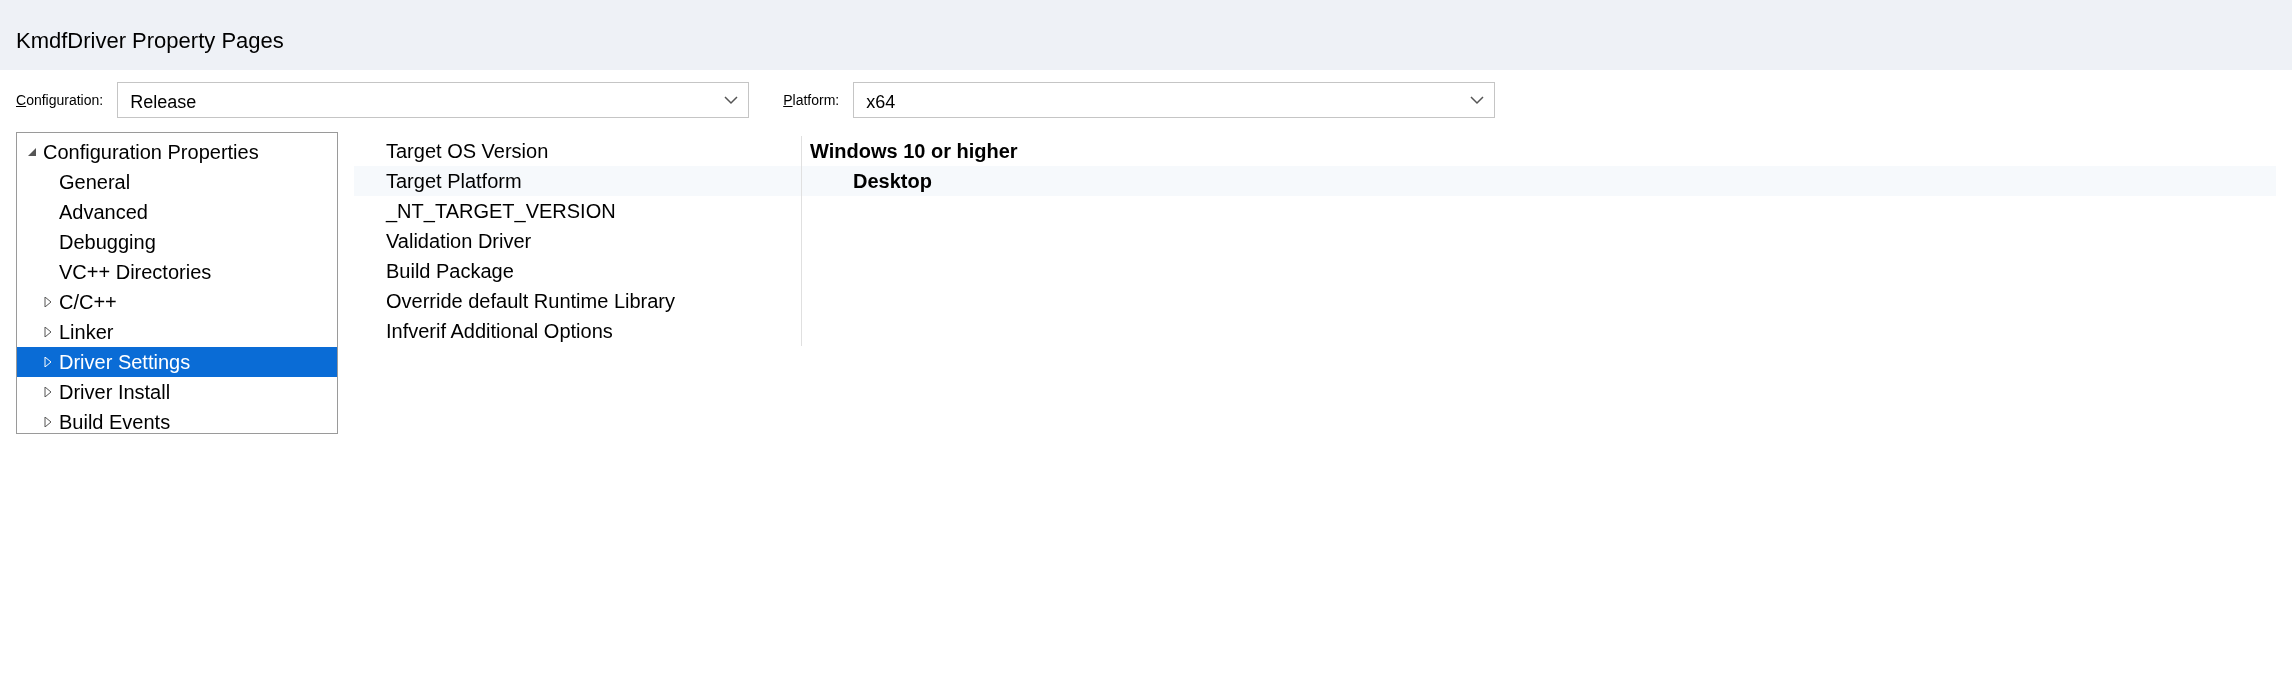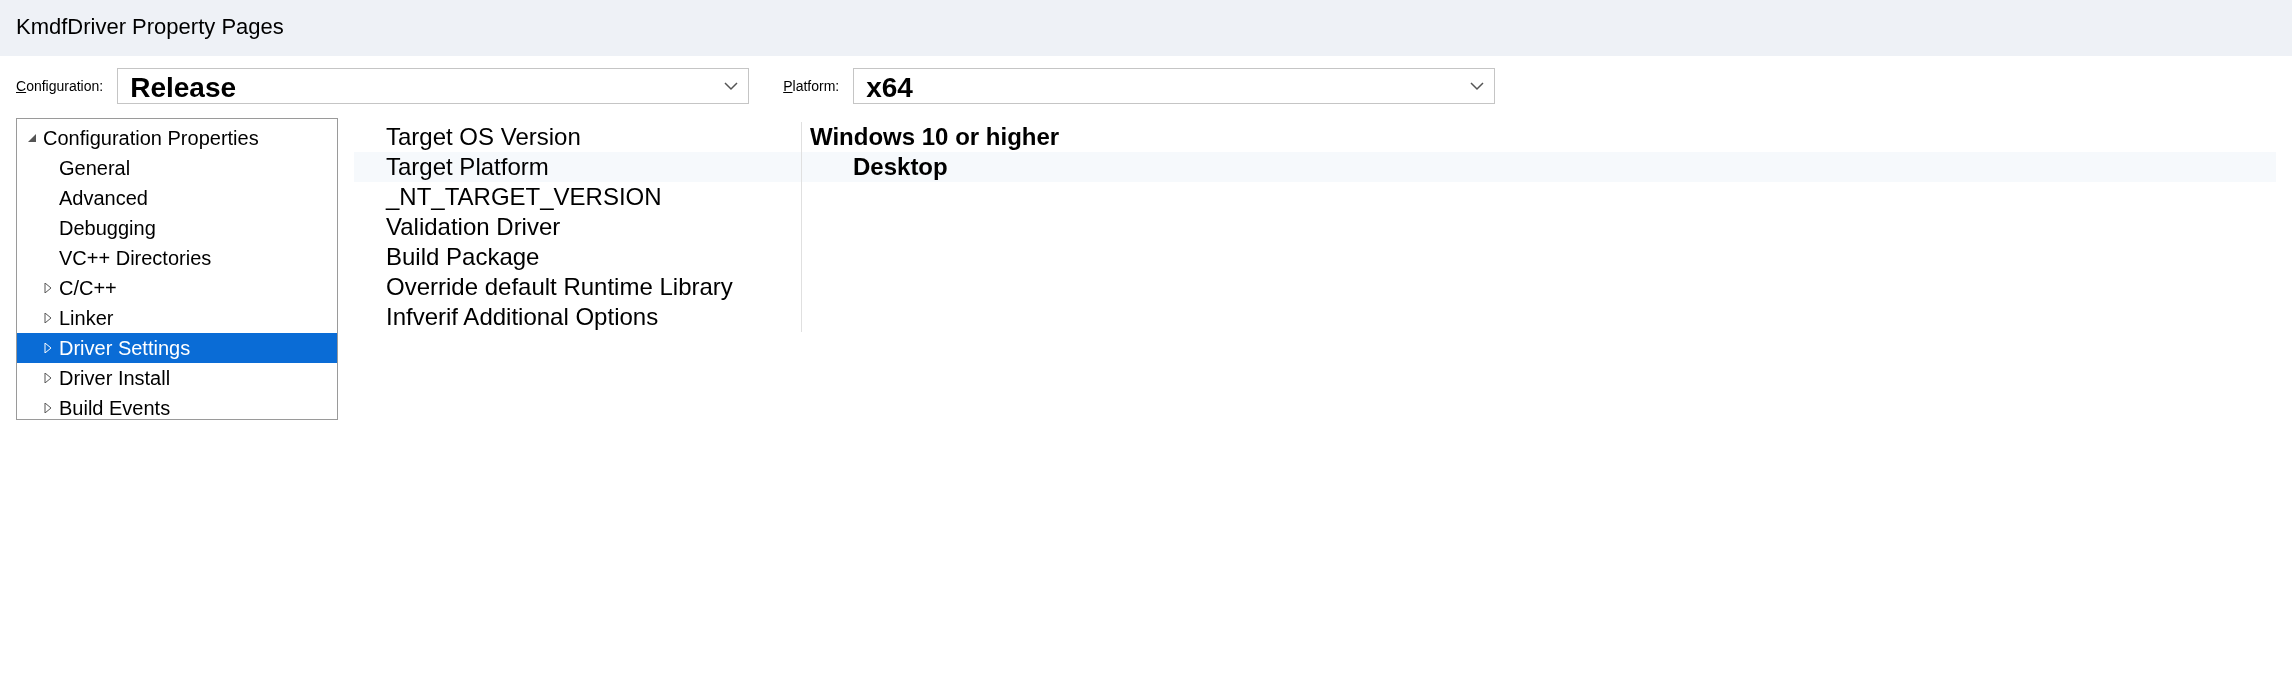--- a/index.html
+++ b/index.html
@@ -6,21 +6,21 @@
   html, body {
     margin: 0;
     padding: 0;
     font-family: "Segoe UI", Tahoma, sans-serif;
     font-size: 20px;
     color: #000;
     background: #fff;
   }
   .title-bar {
     background: #eef1f6;
-    padding: 14px 16px 16px 16px;
+    padding: 28px 16px 16px 16px;
     font-size: 22px;
     font-weight: 400;
     color: #000;
   }
   .config-row {
     display: flex;
     align-items: center;
     padding: 12px 16px 14px 16px;
     gap: 14px;
   }
@@ -33,23 +33,22 @@
     text-decoration: underline;
   }
   .dropdown {
     position: relative;
     border: 1px solid #c5c5c5;
     background: #fff;
     height: 36px;
     display: flex;
     align-items: center;
     padding: 4px 36px 0 12px;
-    font-size: 28px;
-    color: #000;
-    font-weight: bold;
+    font-size: 18px;
+    color: #000;
   }
   .dropdown.configuration { flex: 0 0 632px; width: 632px; }
   .dropdown.platform { flex: 0 0 642px; width: 642px; }
   .dropdown .chevron {
     position: absolute;
     right: 10px;
     top: 50%;
     transform: translateY(-50%);
     pointer-events: none;
   }
@@ -99,21 +98,21 @@
   .tree-label { }
 
   .grid {
     flex: 1;
     padding-top: 4px;
   }
   .grid-row {
     display: flex;
     height: 30px;
     align-items: flex-end;
-    font-size: 24px;
+    font-size: 20px;
   }
   .grid-row:nth-child(2) {
     background: #f6f9fc;
     gap: 43px;
   }
   .grid-key {
     width: 448px;
     flex: 0 0 448px;
     padding-left: 32px;
     border-right: 1px solid #e0e0e0;

